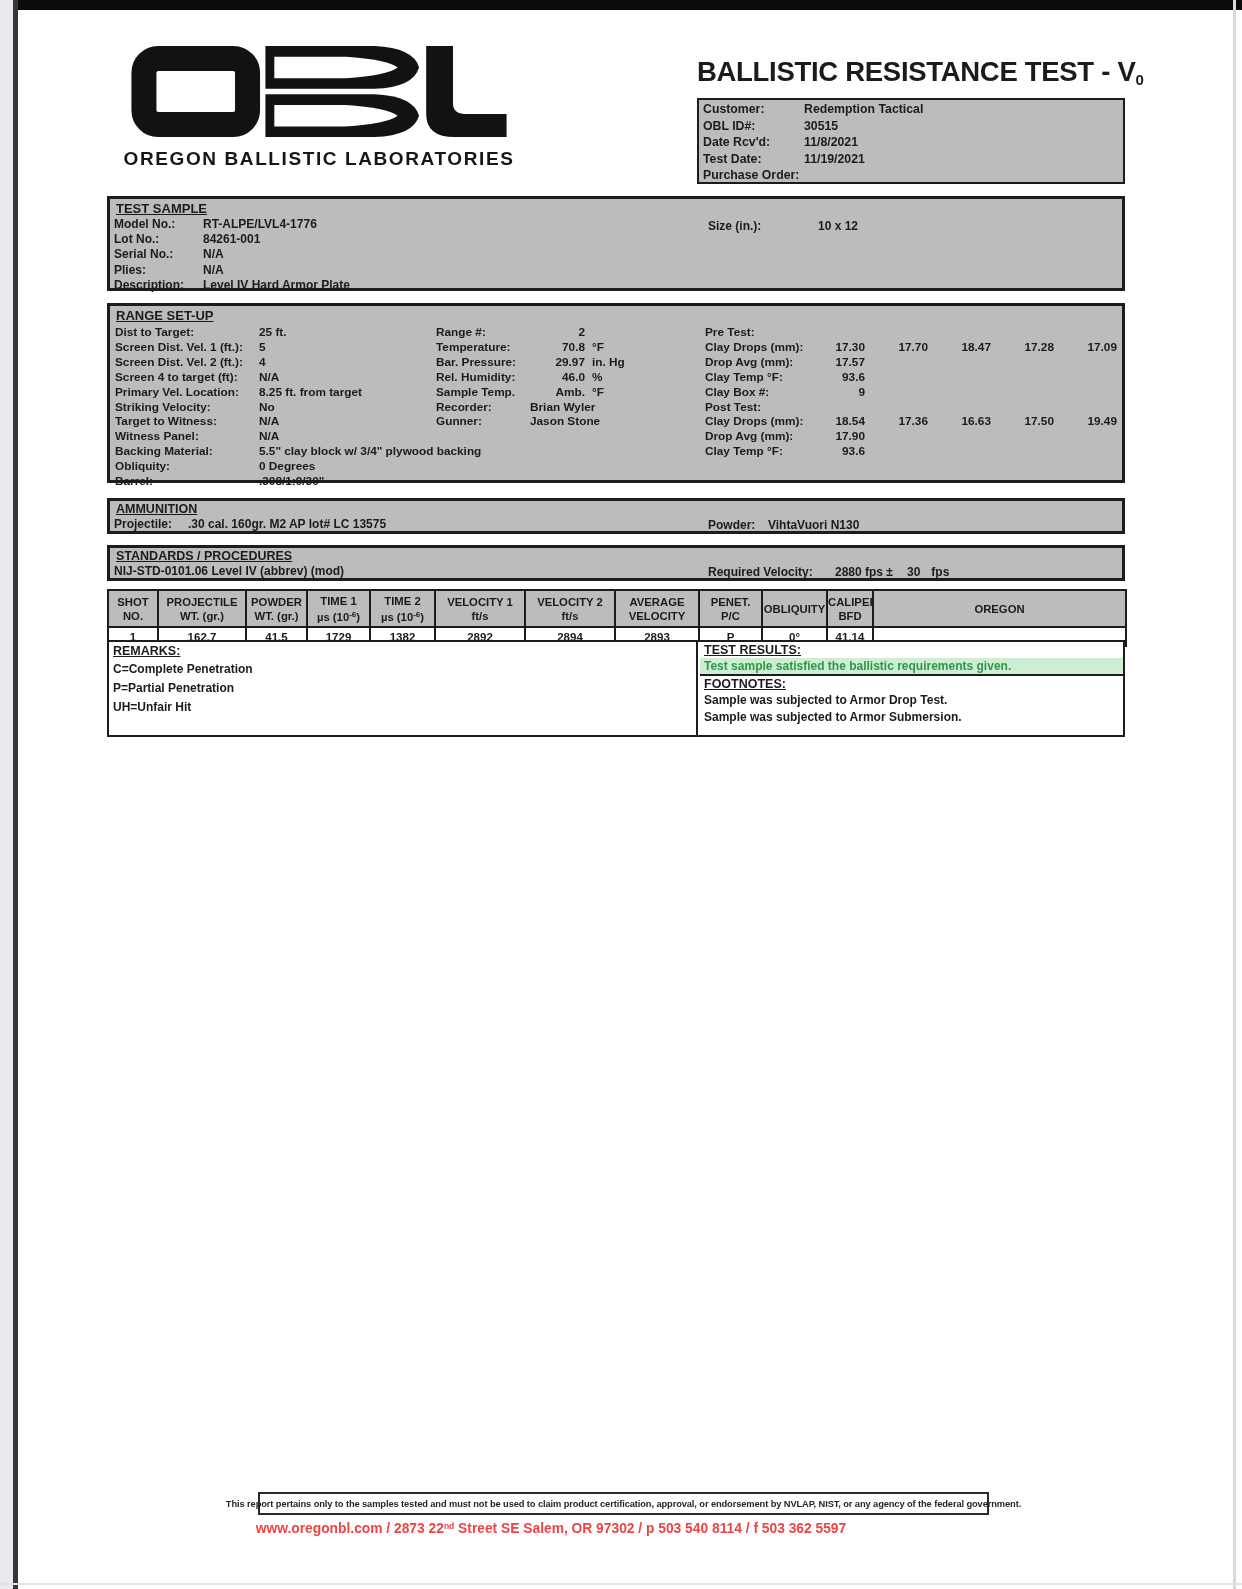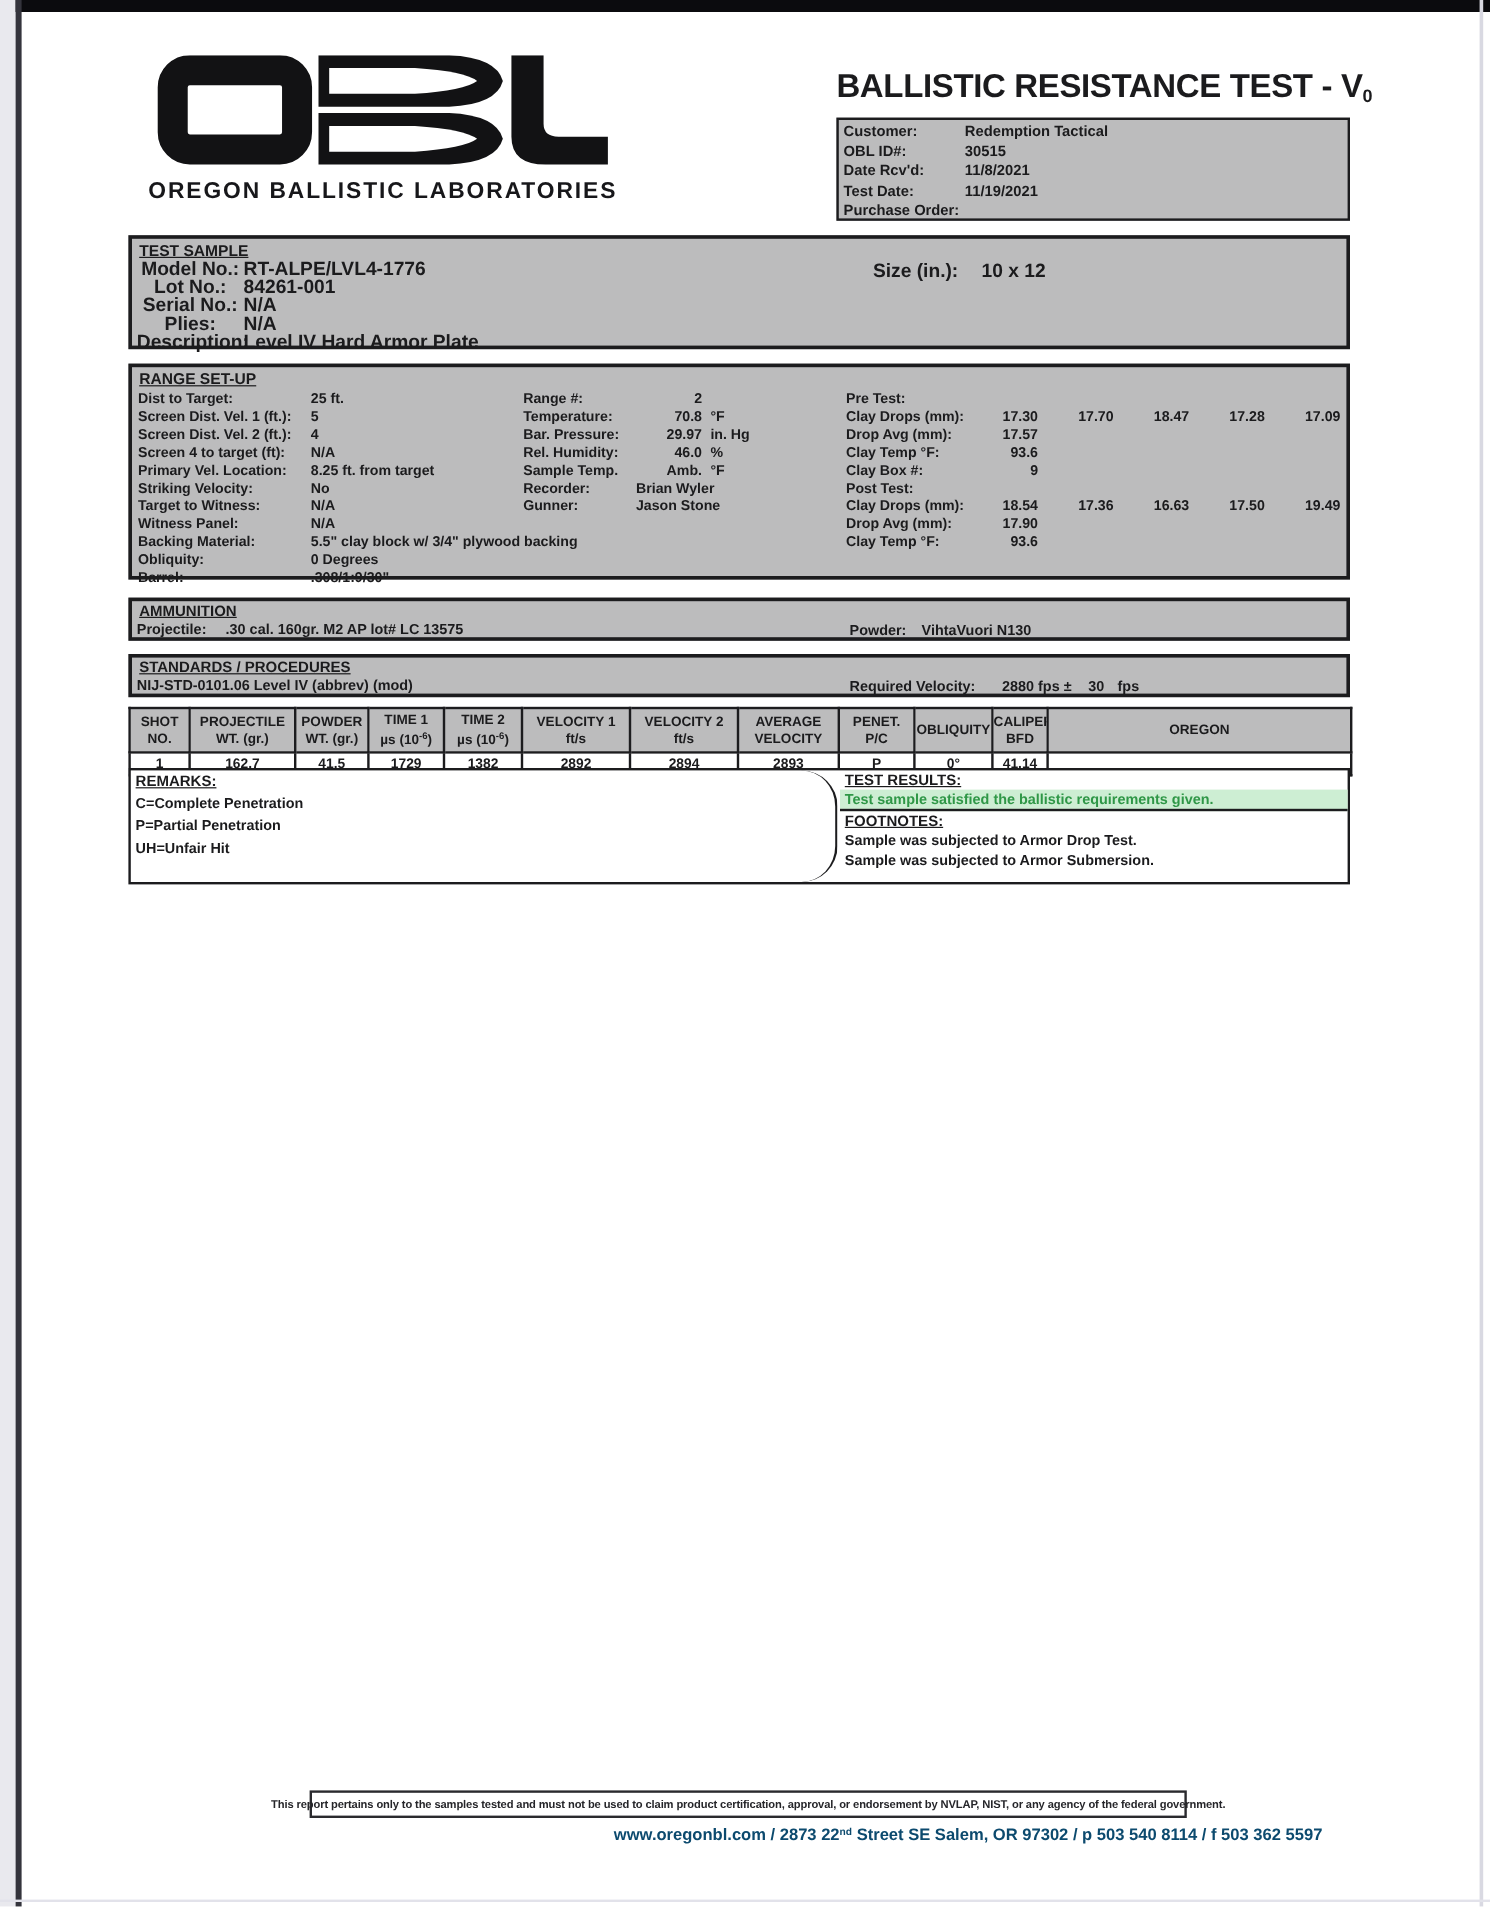--- a/index.html
+++ b/index.html
@@ -25,21 +25,21 @@
   .kv{display:flex;font-weight:bold;white-space:nowrap;}
   .lbl{flex:none;}
 
   
   .cust{left:697px;top:98px;width:428px;height:86px;border-width:2.5px;padding:1px 0 0 4px;}
   .cust .kv{font-size:12.3px;line-height:16.6px;}
   .cust .lbl{width:101px;}
 
   
   .ts{left:107px;top:196px;width:1018px;height:95px;padding:1px 0 0 4px;}
-  .ts .kv{font-size:16px;line-height:15.2px;text-align:center;}
+  .ts .kv{font-size:12px;line-height:15.2px;}
   .ts .lbl{width:89px;}
   .ts-size{position:absolute;left:598px;top:20px;}
   .ts-size .lbl{width:110px;}
 
   
   .rs{left:107px;top:303px;width:1018px;height:180px;padding:1px 0 0 4px;}
   .rs .kv{font-size:11.8px;line-height:14.9px;}
   .rs-left{position:absolute;left:5px;top:19px;}
   .rs-left .lbl{width:144px;}
   .rs-mid{position:absolute;left:326px;top:19px;}
@@ -68,35 +68,35 @@
   table.shots th,table.shots td{border:2px solid #1c1c1e;font-weight:bold;text-align:center;
               padding:0;overflow:hidden;white-space:nowrap;}
   table.shots th{background:#bcbcbd;font-size:11.3px;line-height:14px;height:35px;vertical-align:middle;}
   table.shots td{background:#ffffff;font-size:11.5px;height:17px;}
   table.shots .sup{font-size:8px;vertical-align:4px;}
 
   
   .rem-block{position:absolute;left:107px;top:640px;width:1018px;height:97px;
              border:2.5px solid #1c1c1e;box-sizing:border-box;background:#ffffff;}
   .rem-left{position:absolute;left:0;top:0;width:589px;height:100%;border-right:2px solid #1c1c1e;
-            box-sizing:border-box;padding:1px 0 16px 4px;border-radius:30px;}
+            box-sizing:border-box;padding:1px 0 16px 4px;}
   .rem-left .hdr{font-weight:bold;font-size:12.5px;text-decoration:underline;line-height:17px;}
   .rem-left .line{font-weight:bold;font-size:12px;line-height:19px;}
   .rem-right{position:absolute;left:591px;top:0;right:0;height:100%;}
   .rem-right .hdr{font-weight:bold;font-size:12.5px;text-decoration:underline;line-height:16px;padding-left:4px;}
   .result-row{background:#cdeed3;color:#2f9747;font-weight:bold;font-size:12px;line-height:16px;
               padding-left:4px;border-bottom:2px solid #1c1c1e;}
   .fn-line{font-weight:bold;font-size:12px;line-height:16.5px;padding-left:4px;}
 
   
   .disclaimer{position:absolute;left:258px;top:1492px;width:731px;height:23px;border:2px solid #2a2a2e;
               box-sizing:border-box;display:flex;align-items:center;justify-content:center;
               font-size:9.3px;font-weight:600;letter-spacing:-0.1px;white-space:nowrap;color:#26262a;}
-  .address{position:absolute;left:0;top:1521px;width:1102px;text-align:right;
-           font-size:13.8px;font-weight:bold;color:#0c4a6e;}
+  .address{position:absolute;left:0;top:1521px;width:1102px;text-align:center;
+           font-size:13.8px;font-weight:bold;color:#ef4444;}
   .address .sup{font-size:8.5px;vertical-align:4px;}
 </style>
 </head>
 <body>
 
 <div class="page">
   <div class="scan-top"></div>
   <div class="scan-left-margin"></div>
   <div class="scan-left-line"></div>
   <div class="scan-right-line"></div>

